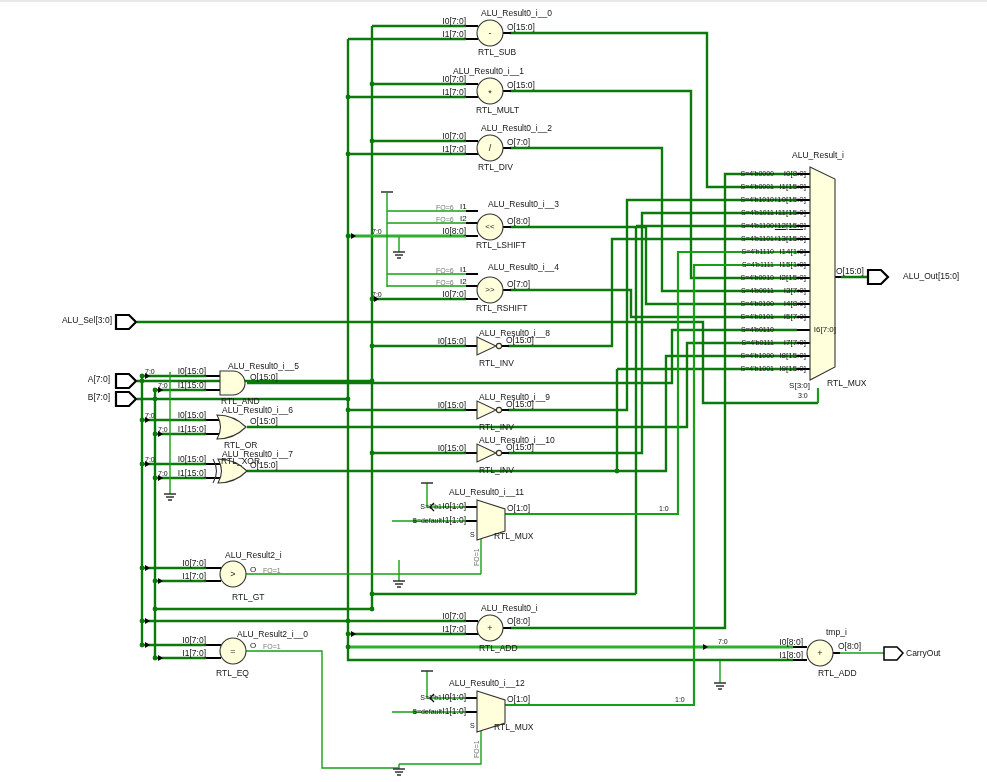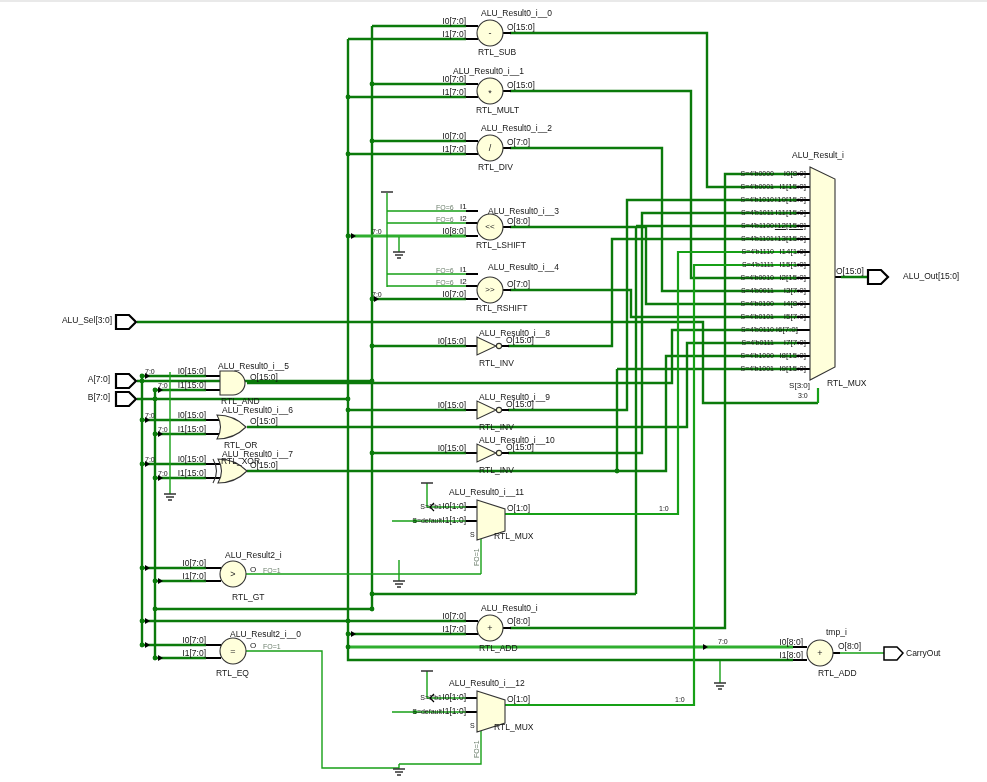--- a/index.html
+++ b/index.html
@@ -217,41 +217,41 @@
 <i class="L" style="left:476px;top:105px">RTL_MULT</i>
 <i class="L op" style="left:483px;top:88px;width:14px">*</i>
 
 <i class="L" style="left:481px;top:123px">ALU_Result0_i__2</i>
 <i class="L r" style="left:420px;top:131px;width:46px">I0[7:0]</i>
 <i class="L r" style="left:420px;top:144px;width:46px">I1[7:0]</i>
 <i class="L" style="left:507px;top:137px">O[7:0]</i>
 <i class="L" style="left:478px;top:162px">RTL_DIV</i>
 <i class="L op" style="left:483px;top:143px;width:14px">/</i>
 
-<i class="L" style="left:488px;top:206px">ALU_Result0_i__3</i>
+<i class="L" style="left:488px;top:199px">ALU_Result0_i__3</i>
 <i class="L s g" style="left:436px;top:203px">FO=6</i>
 <i class="L n8" style="left:460px;top:202px">I1</i>
 <i class="L s g" style="left:436px;top:215px">FO=6</i>
 <i class="L n8" style="left:460px;top:214px">I2</i>
 <i class="L r" style="left:420px;top:226px;width:46px">I0[8:0]</i>
 <i class="L" style="left:507px;top:216px">O[8:0]</i>
 <i class="L" style="left:476px;top:240px">RTL_LSHIFT</i>
 <i class="L op c" style="left:481px;top:222px;width:18px;font-size:8px">&lt;&lt;</i>
 
 <i class="L" style="left:488px;top:262px">ALU_Result0_i__4</i>
 <i class="L s g" style="left:436px;top:266px">FO=6</i>
 <i class="L n8" style="left:460px;top:265px">I1</i>
 <i class="L s g" style="left:436px;top:278px">FO=6</i>
 <i class="L n8" style="left:460px;top:277px">I2</i>
 <i class="L r" style="left:420px;top:289px;width:46px">I0[7:0]</i>
 <i class="L" style="left:507px;top:279px">O[7:0]</i>
 <i class="L" style="left:476px;top:303px">RTL_RSHIFT</i>
 <i class="L op c" style="left:481px;top:285px;width:18px;font-size:8px">&gt;&gt;</i>
 
-<i class="L" style="left:218px;top:361px">ALU_Result0_i__5</i>
+<i class="L" style="left:228px;top:361px">ALU_Result0_i__5</i>
 <i class="L r" style="left:160px;top:366px;width:46px">I0[15:0]</i>
 <i class="L r" style="left:160px;top:380px;width:46px">I1[15:0]</i>
 <i class="L" style="left:250px;top:372px">O[15:0]</i>
 <i class="L" style="left:221px;top:396px">RTL_AND</i>
 
 <i class="L" style="left:222px;top:405px">ALU_Result0_i__6</i>
 <i class="L r" style="left:160px;top:410px;width:46px">I0[15:0]</i>
 <i class="L r" style="left:160px;top:424px;width:46px">I1[15:0]</i>
 <i class="L" style="left:250px;top:416px">O[15:0]</i>
 <i class="L" style="left:224px;top:440px">RTL_OR</i>
@@ -298,21 +298,21 @@
 <i class="L s g v" style="left:472px;top:758px">FO=1</i>
 
 <i class="L" style="left:225px;top:550px">ALU_Result2_i</i>
 <i class="L r" style="left:160px;top:558px;width:46px">I0[7:0]</i>
 <i class="L r" style="left:160px;top:571px;width:46px">I1[7:0]</i>
 <i class="L n8" style="left:250px;top:565px">O</i>
 <i class="L s g" style="left:263px;top:566px">FO=1</i>
 <i class="L" style="left:232px;top:592px">RTL_GT</i>
 <i class="L op" style="left:226px;top:569px;width:14px">&gt;</i>
 
-<i class="L" style="left:230px;top:629px">ALU_Result2_i__0</i>
+<i class="L" style="left:237px;top:629px">ALU_Result2_i__0</i>
 <i class="L r" style="left:160px;top:635px;width:46px">I0[7:0]</i>
 <i class="L r" style="left:160px;top:648px;width:46px">I1[7:0]</i>
 <i class="L n8" style="left:250px;top:641px">O</i>
 <i class="L s g" style="left:263px;top:642px">FO=1</i>
 <i class="L" style="left:216px;top:668px">RTL_EQ</i>
 <i class="L op" style="left:226px;top:646px;width:14px">=</i>
 
 <i class="L" style="left:481px;top:603px">ALU_Result0_i</i>
 <i class="L r" style="left:420px;top:611px;width:46px">I0[7:0]</i>
 <i class="L r" style="left:420px;top:624px;width:46px">I1[7:0]</i>
@@ -351,21 +351,21 @@
       <i class="L n8 r" style="left: 746px; top: 260px; width: 60px;">I15[1:0]</i>
       <i class="L s r" style="left: 702px; top: 273px; width: 72px;">S=4'b0010</i>
       <i class="L n8 r" style="left: 746px; top: 273px; width: 60px;">I2[15:0]</i>
       <i class="L s r" style="left: 702px; top: 286px; width: 72px;">S=4'b0011</i>
       <i class="L n8 r" style="left: 746px; top: 286px; width: 60px;">I3[7:0]</i>
       <i class="L s r" style="left: 702px; top: 299px; width: 72px;">S=4'b0100</i>
       <i class="L n8 r" style="left: 746px; top: 299px; width: 60px;">I4[8:0]</i>
       <i class="L s r" style="left: 702px; top: 312px; width: 72px;">S=4'b0101</i>
       <i class="L n8 r" style="left: 746px; top: 312px; width: 60px;">I5[7:0]</i>
       <i class="L s r" style="left: 702px; top: 325px; width: 72px;">S=4'b0110</i>
-      <i class="L n8 r" style="left: 738px; top: 325px; width: 60px;">I6[7:0]</i>
+      <i class="L n8 r" style="left: 776px; top: 325px; width: 60px;">I6[7:0]</i>
       <i class="L s r" style="left: 702px; top: 338px; width: 72px;">S=4'b0111</i>
       <i class="L n8 r" style="left: 746px; top: 338px; width: 60px;">I7[7:0]</i>
       <i class="L s r" style="left: 702px; top: 351px; width: 72px;">S=4'b1000</i>
       <i class="L n8 r" style="left: 746px; top: 351px; width: 60px;">I8[15:0]</i>
       <i class="L s r" style="left: 702px; top: 364px; width: 72px;">S=4'b1001</i>
       <i class="L n8 r" style="left: 746px; top: 364px; width: 60px;">I9[15:0]</i>
     </div>
 
 <i class="L s" style="left:145px;top:367px">7:0</i>
 <i class="L s" style="left:158px;top:381px">7:0</i>

